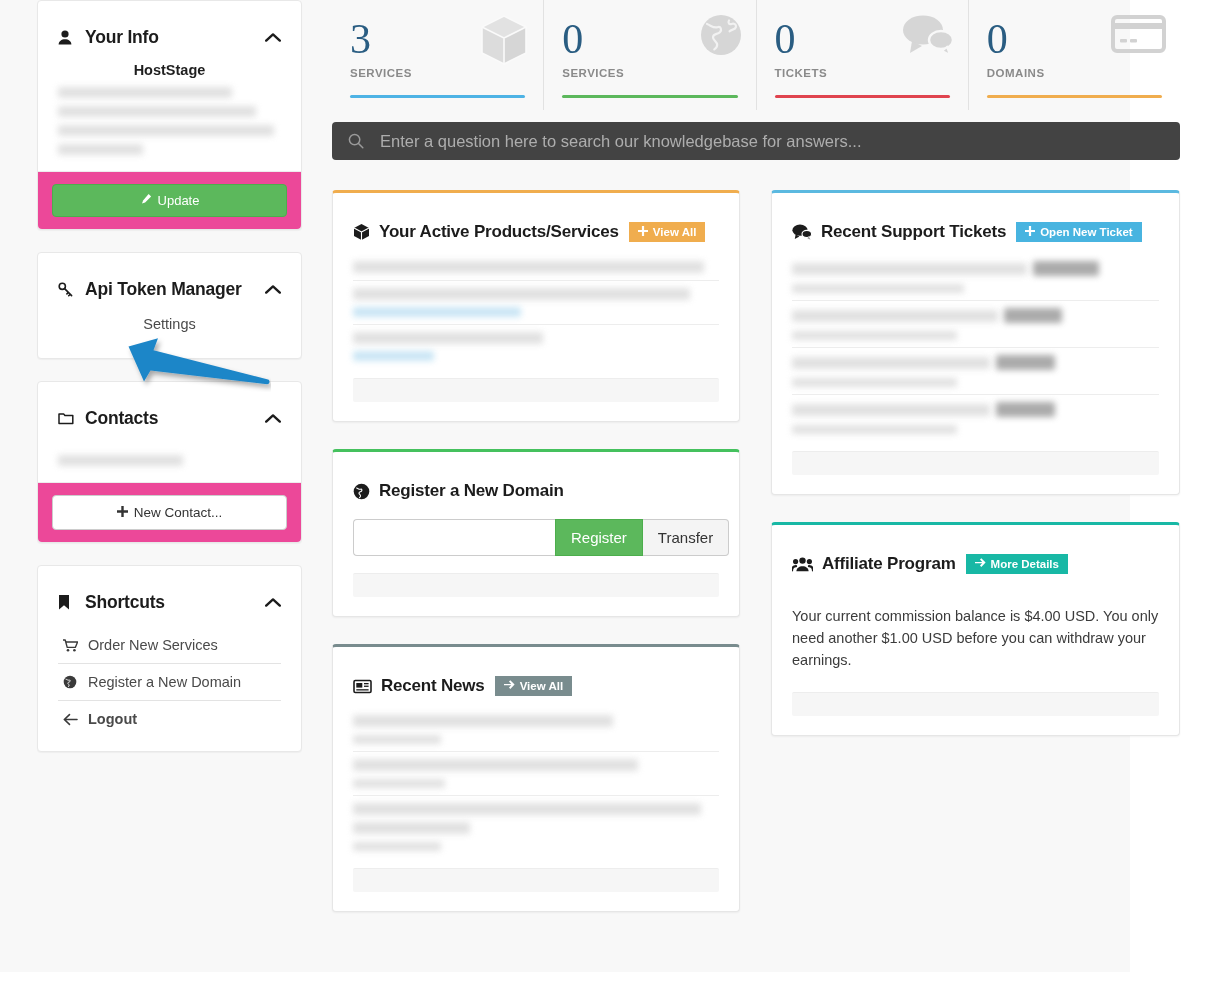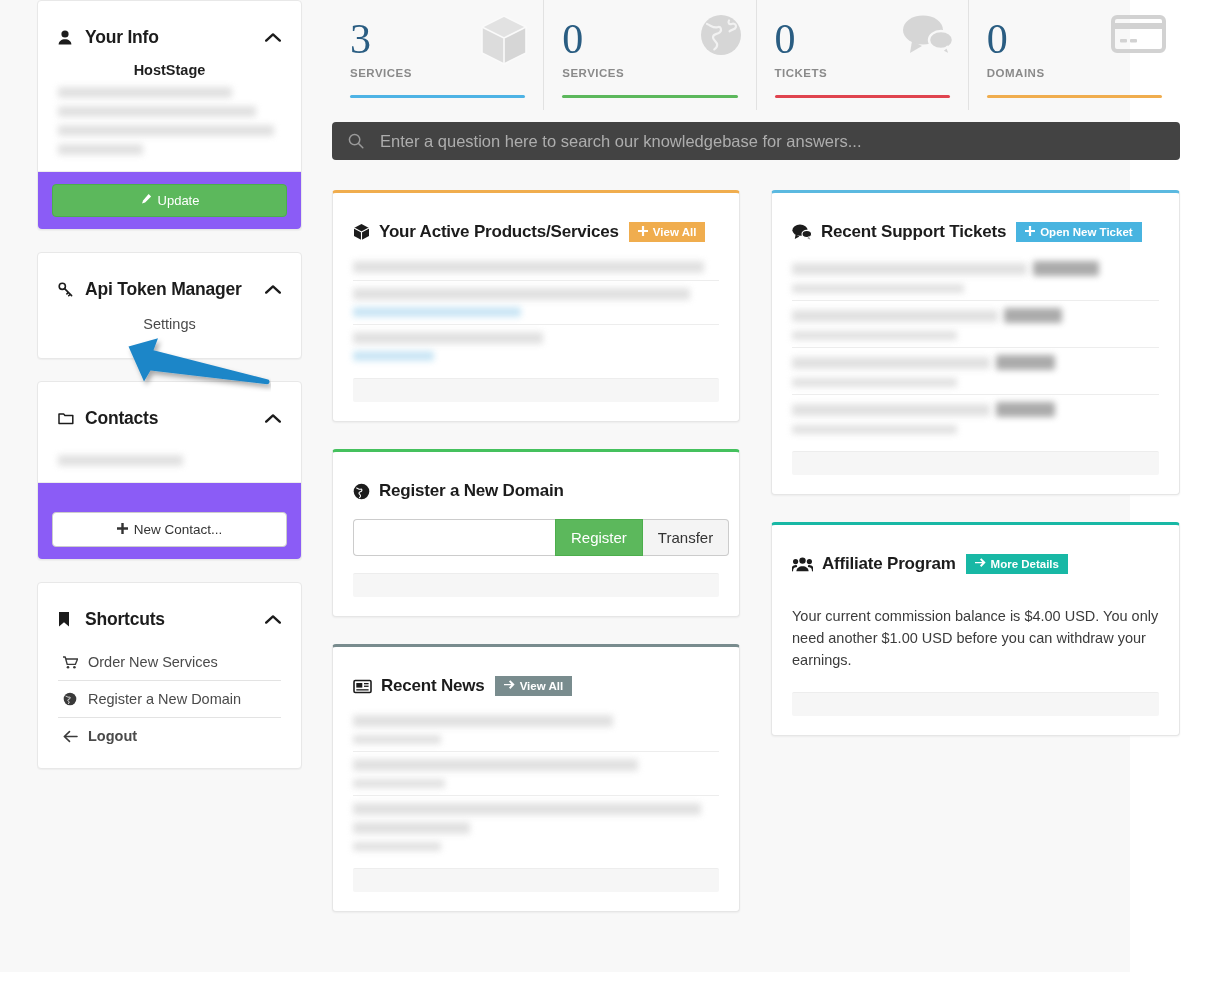--- a/index.html
+++ b/index.html
@@ -66,21 +66,21 @@
     margin: 0 0 9px 0;
   }
   .redact {
     background: #cfcfcf;
     border-radius: 2px;
     filter: blur(3.4px);
     opacity: .62;
   }
   .redact-line { height: 11px; margin: 8px 0; }
   .panel-foot {
-    background: #8b5cf6;
+    background: #ec4899;
     border-top: 1px solid #ededed;
     padding: 12px 14px;
     margin-top: 16px;
     border-radius: 0 0 4px 4px;
   }
   .btn {
     display: inline-flex;
     align-items: center;
     justify-content: center;
     gap: 6px;
@@ -97,21 +97,20 @@
     color: #fff;
     font-size: 13px;
     padding: 8px 10px;
   }
   .btn-white {
     background: #fff;
     border-color: #ccc;
     color: #333;
     font-size: 13.5px;
     padding: 9px 10px;
-    margin-top: 17px;
   }
   .settings-link {
     display: inline-block;
     font-size: 14.5px;
     color: #4a4a4a;
     text-decoration: none;
     padding: 2px 0 26px 0;
   }
   .shortcut-list { list-style: none; margin: 0; padding: 0 0 14px 0; }
   .shortcut-list li { border-bottom: 1px solid #e3e3e3; }

